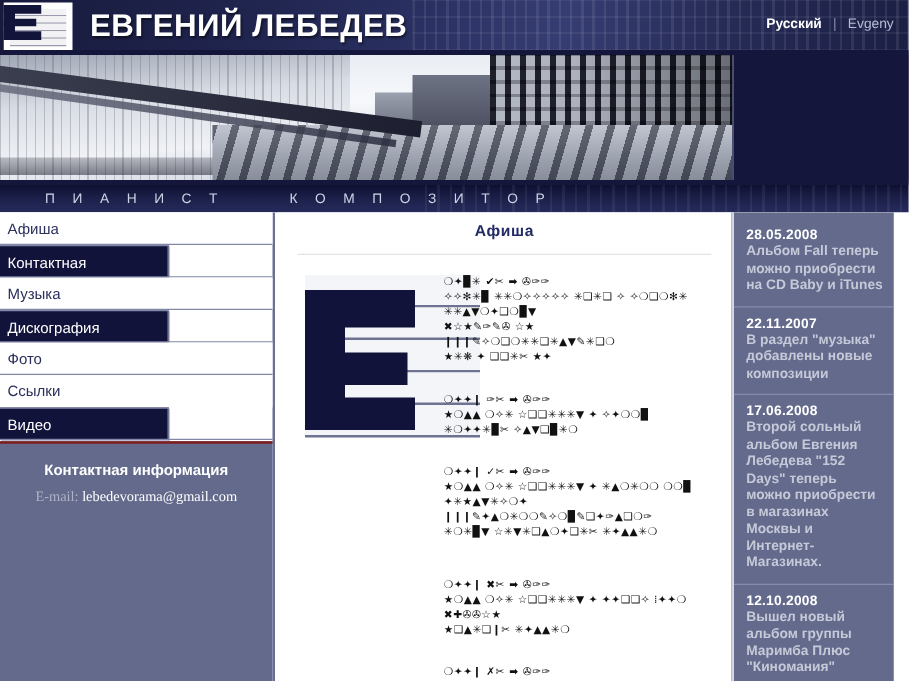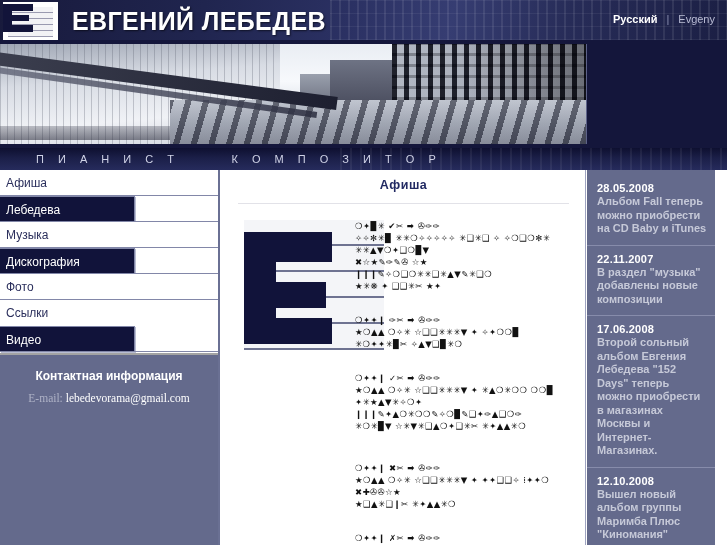--- a/index.html
+++ b/index.html
@@ -331,21 +331,21 @@
     border-bottom: none;
   }
 
   .contact {
     position: absolute;
     left: 0;
     top: 183px;
     width: 218px;
     height: 192px;
     background: #646a8c;
-    border-top: 2px solid #a3a3a3;
+    border-top: 2px solid #7f1d1d;
     box-sizing: border-box;
     text-align: center;
     color: #ffffff;
   }
   .contact-title {
     margin-top: 14px;
     font-size: 12px;
     font-weight: bold;
     color: #ffffff;
   }
@@ -530,21 +530,21 @@
       <span>П И А Н И С Т</span>
       <span>К О М П О З И Т О Р</span>
     </div>
   </div>
 
   <div class="body-wrap">
 
     <div class="sidebar">
       <div class="nav">
         <a class="nav-item plain" href="#">Афиша</a>
-        <a class="nav-item active" href="#">Лебедева</a>
+        <a class="nav-item active" href="#">Контактная</a>
         <a class="nav-item plain" href="#">Музыка</a>
         <a class="nav-item active" href="#">Дискография</a>
         <a class="nav-item plain" href="#">Фото</a>
         <a class="nav-item plain last" href="#">Ссылки</a>
         <a class="nav-item active" href="#">Видео</a>
       </div>
 
       <div class="contact">
         <div class="contact-title">Контактная информация</div>
         <div class="contact-row">

